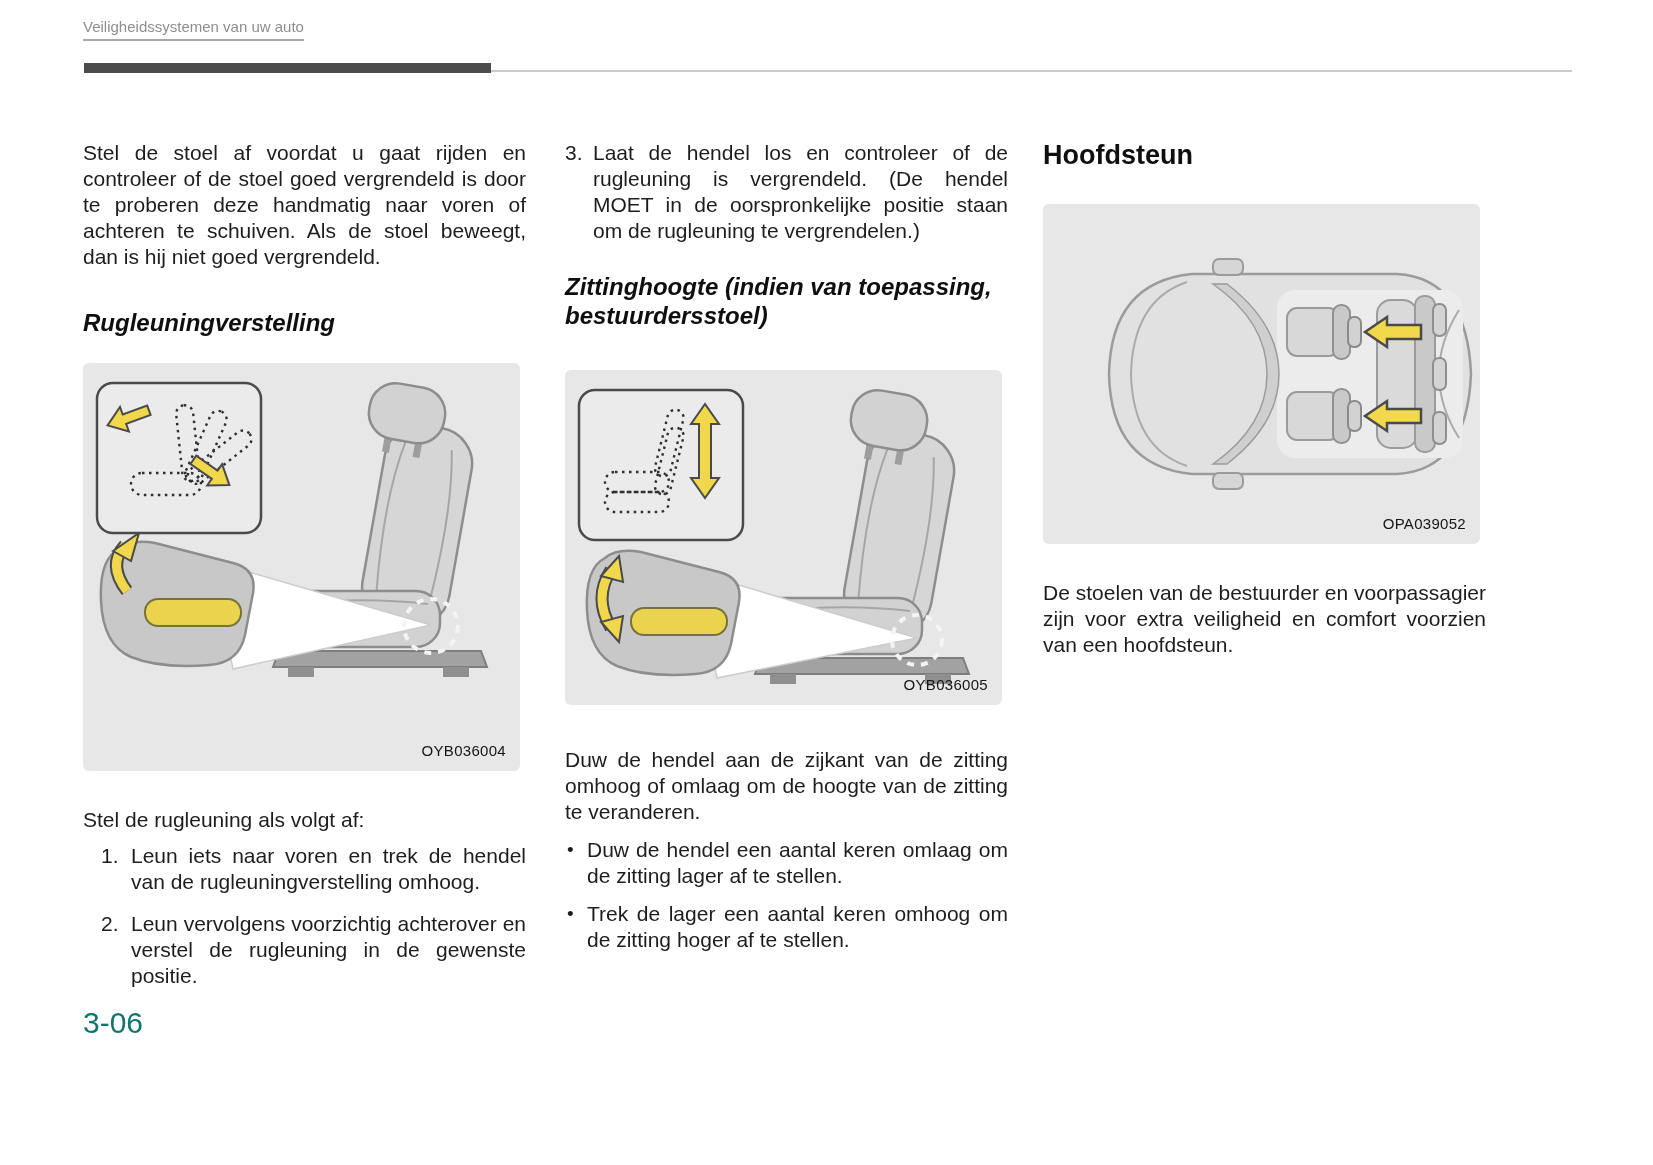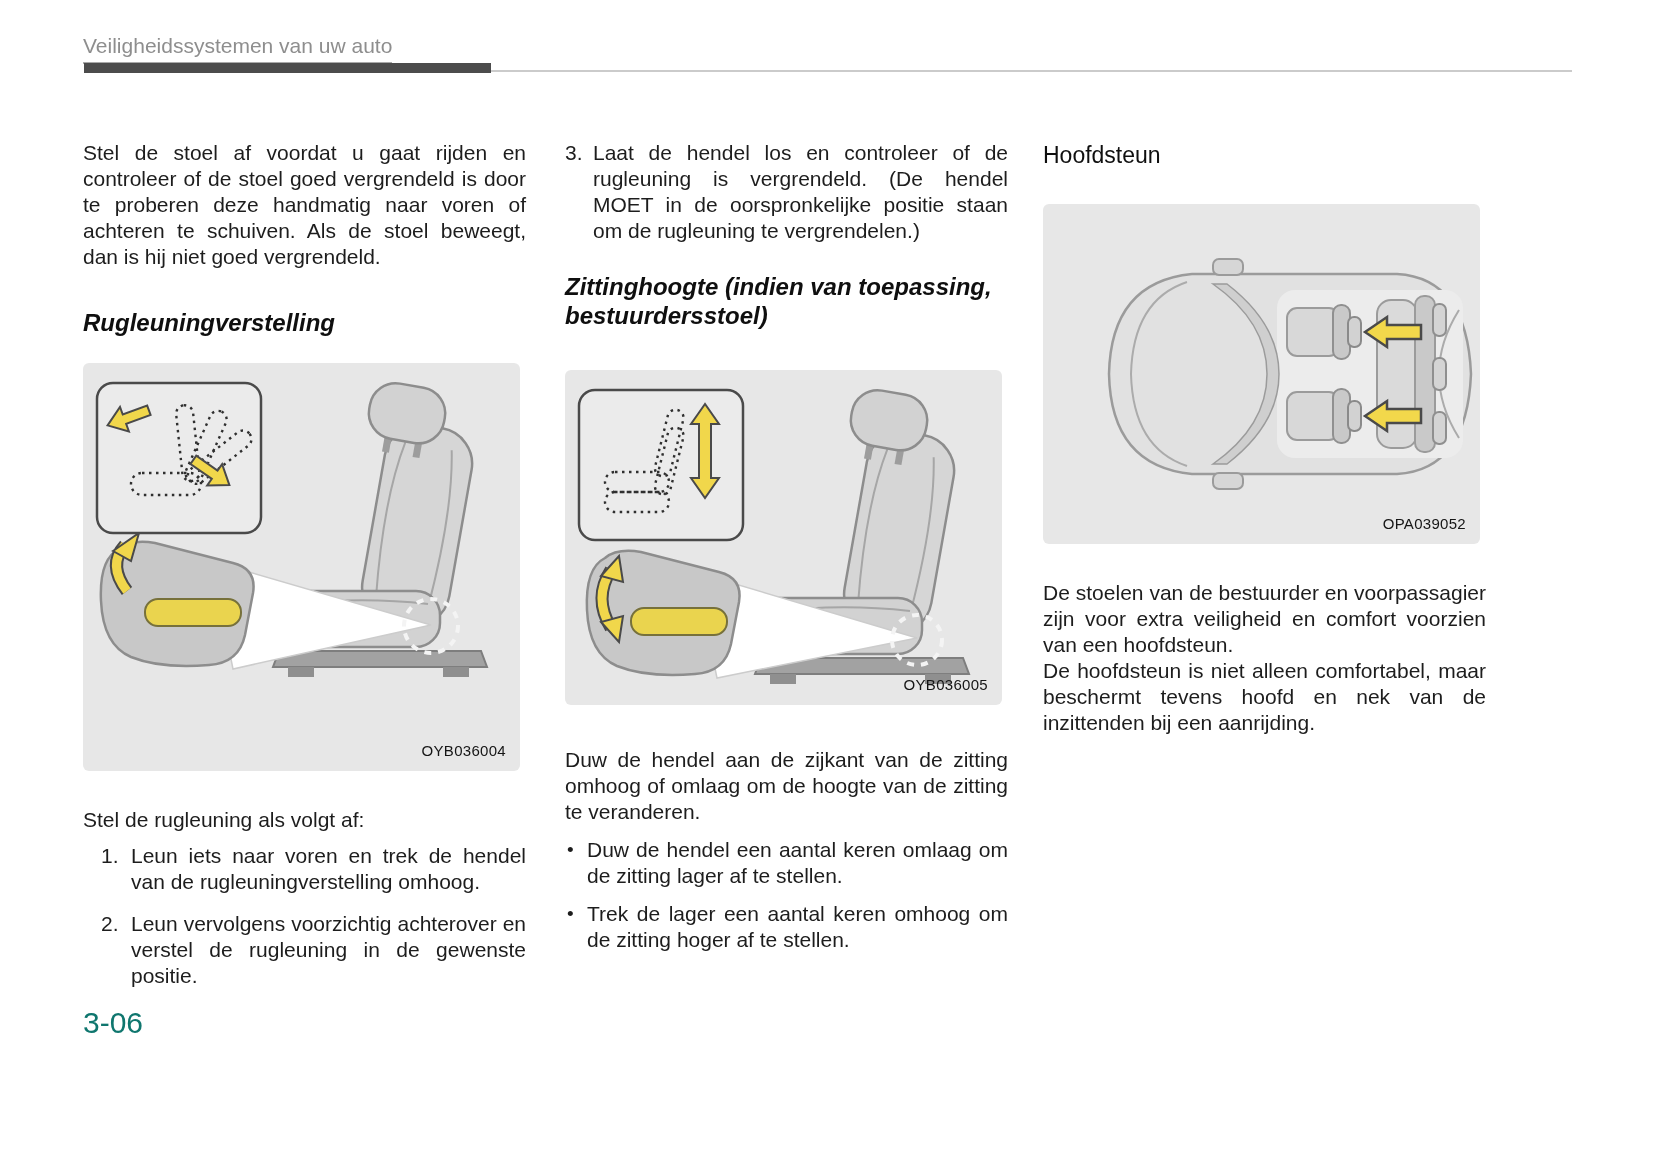--- a/index.html
+++ b/index.html
@@ -6,36 +6,36 @@
   html,body { background:#ffffff; }
   body {
     width:1653px; height:1165px;
     font-family:"Liberation Sans", sans-serif;
     color:#1d1d1d;
   }
   .page { position:relative; width:1653px; height:1165px; background:#ffffff; overflow:hidden; }
 
   
   .header-title {
-    position:absolute; left:83px; top:34px;
-    font-size:21px; color:#8e8e8e;
+    position:absolute; left:83px; top:18px;
+    font-size:15px; color:#8e8e8e;
     padding-bottom:4px; border-bottom:2px solid #a9a9a9;
   }
   .header-line { position:absolute; left:84px; top:70px; width:1488px; height:2px; background:#cbcbcb; }
   .header-bar  { position:absolute; left:84px; top:63px; width:407px; height:10px; background:#4c4c4c; }
 
   
   .col { position:absolute; width:443px; font-size:21px; line-height:26px; }
   .col-left  { left:83px;  top:140px; }
   .col-mid   { left:565px; top:140px; }
   .col-right { left:1043px; top:142px; }
 
   .para { text-align:justify; }
   .h-italic { font-style:italic; font-weight:bold; font-size:24px; line-height:29px; color:#0f0f0f; }
-  .h-bold   { font-weight:normal; font-size:23px; color:#0f0f0f; }
+  .h-bold   { font-weight:bold; font-size:27px; color:#0f0f0f; }
 
   .figure {
     position:relative; width:437px;
     background:#e7e7e7; border-radius:6px; overflow:hidden;
   }
   .fig-code {
     position:absolute; right:14px; bottom:7px;
     font-size:15px; color:#151515; letter-spacing:0.3px;
   }
 
@@ -240,18 +240,17 @@
         <rect x="366" y="154" width="13" height="32" rx="6" fill="#d4d4d4" stroke="#8f8f8f" stroke-width="2"></rect>
         <rect x="366" y="208" width="13" height="32" rx="6" fill="#d4d4d4" stroke="#8f8f8f" stroke-width="2"></rect>
 
         <polygon points="298,128 320,113 320,121 354,121 354,135 320,135 320,143" fill="#f2d84b" stroke="#4a4a4a" stroke-width="2.5"></polygon>
         <polygon points="298,212 320,197 320,205 354,205 354,219 320,219 320,227" fill="#f2d84b" stroke="#4a4a4a" stroke-width="2.5"></polygon>
       </svg>
       <span class="fig-code">OPA039052</span>
     </div>
 
     <p class="para right-para1">De stoelen van de bestuurder en voorpassagier zijn voor extra veiligheid en comfort voorzien van een hoofdsteun.</p>
-    <p class="para">De hoofdsteun is niet alleen comfortabel, maar beschermt tevens hoofd en nek van de inzittenden bij een aanrijding.</p>
   </section>
 
   <div class="page-number">3-06</div>
 
 </div>
 
 </body></html>

